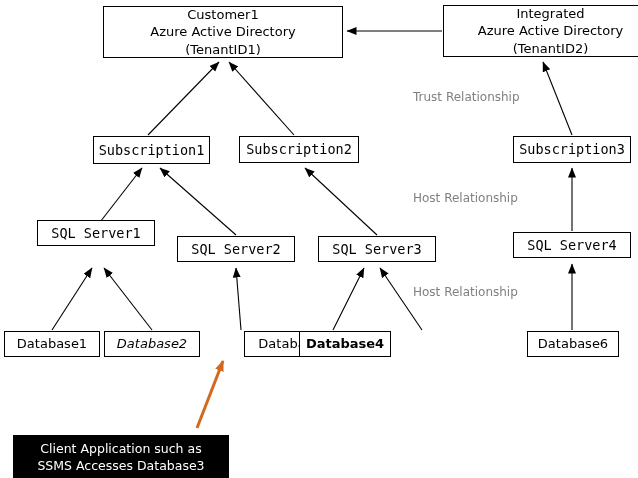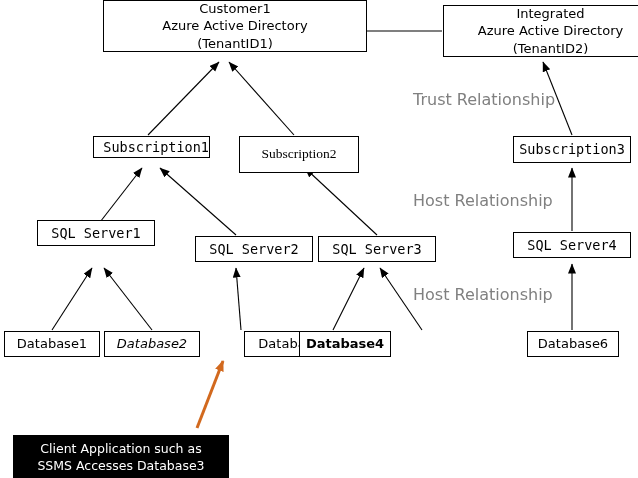--- a/index.html
+++ b/index.html
@@ -42,21 +42,21 @@
   }
   .font-sans { font-family: "DejaVu Sans", sans-serif; }
   .font-mono { font-family: "DejaVu Sans Mono", "Liberation Mono", monospace; }
   .tenant-box { font-size: 13px; }
   .sub-box { font-size: 13.5px; }
   .srv-box { font-size: 13.5px; }
   .db-box  { font-size: 13px; align-items: center; }
   .rel-label {
     position: absolute;
     color: #808080;
-    font-size: 16px;
+    font-size: 12px;
     font-family: "DejaVu Sans", sans-serif;
     white-space: nowrap;
     z-index: 2;
   }
   .callout {
     position: absolute;
     box-sizing: border-box;
     background: #000000;
     color: #ffffff;
     display: flex;
@@ -110,49 +110,49 @@
 
     <line x1="333" y1="330" x2="364" y2="268" stroke="#000000" stroke-width="1.1" marker-end="url(#ah)"></line>
 
     <line x1="422" y1="330" x2="380" y2="268" stroke="#000000" stroke-width="1.1" marker-end="url(#ah)"></line>
 
     <line x1="572" y1="330" x2="572" y2="264" stroke="#000000" stroke-width="1.1" marker-end="url(#ah)"></line>
 
     <line x1="197" y1="428" x2="223" y2="361" stroke="#d2691e" stroke-width="3" marker-end="url(#ah-orange)"></line>
   </svg>
 
-  <div class="node tenant-box font-sans" style="left:103px; top:0; width:264px; height:52px;">
+  <div class="node tenant-box font-sans" style="left:103px; top:6px; width:240px; height:52px;">
     <span class="node-label">Customer1
 Azure Active Directory
 (TenantID1)</span>
   </div>
 
   <div class="node tenant-box font-sans" style="left:443px; top:5px; width:215px; height:52px;">
     <span class="node-label">Integrated
 Azure Active Directory
 (TenantID2)</span>
   </div>
 
-  <div class="node sub-box font-mono" style="left:93px; top:136px; width:117px; height:22px;text-align:right;">
+  <div class="node sub-box font-mono" style="left:93px; top:136px; width:117px; height:28px;">
     <span class="node-label">Subscription1</span>
   </div>
 
-  <div class="node sub-box font-mono" style="left:239px; top:136px; width:120px; height:37px;font-family:Liberation Serif, serif;">
+  <div class="node sub-box font-mono" style="left:239px; top:136px; width:120px; height:27px;">
     <span class="node-label">Subscription2</span>
   </div>
 
   <div class="node sub-box font-mono" style="left:513px; top:136px; width:118px; height:27px;">
     <span class="node-label">Subscription3</span>
   </div>
 
   <div class="node srv-box font-mono" style="left:37px; top:220px; width:118px; height:26px;">
     <span class="node-label">SQL Server1</span>
   </div>
 
-  <div class="node srv-box font-mono" style="left:177px; top:236px; width:118px; height:26px;margin-left:18px;">
+  <div class="node srv-box font-mono" style="left:177px; top:236px; width:118px; height:26px;">
     <span class="node-label">SQL Server2</span>
   </div>
 
   <div class="node srv-box font-mono" style="left:318px; top:236px; width:118px; height:26px;">
     <span class="node-label">SQL Server3</span>
   </div>
 
   <div class="node srv-box font-mono" style="left:513px; top:232px; width:118px; height:26px;">
     <span class="node-label">SQL Server4</span>
   </div>

